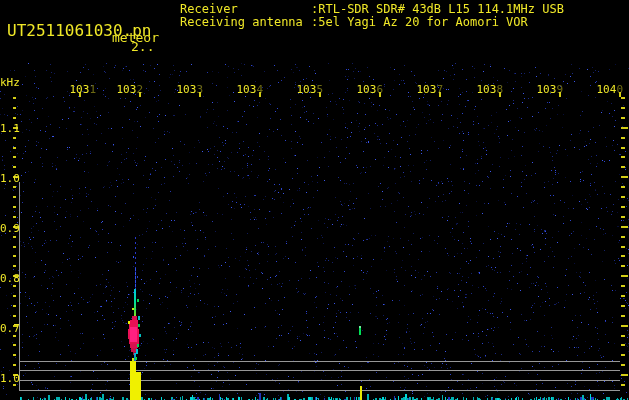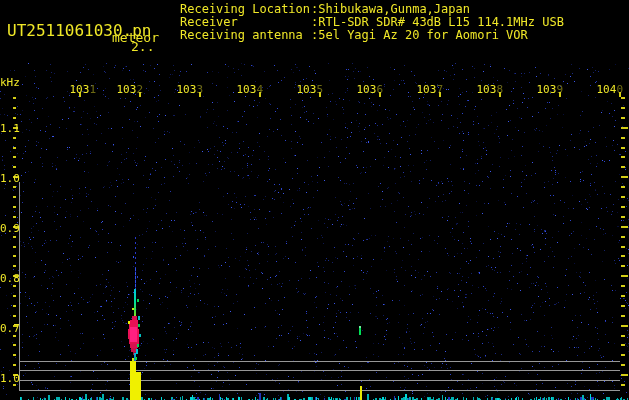--- a/index.html
+++ b/index.html
@@ -31,21 +31,20 @@
 </style>
 </head>
 <body>
 
 <div id="screen">
 
   <div class="abs ytext" id="filename">UT2511061030.pn</div>
   <div class="abs ytext" id="modelabel">meteor</div>
   <div class="abs ytext" id="countmark">2..</div>
   <div class="abs" id="infoblock">
-      <div class="inforow"><span class="lab">Receiving Location</span><span class="val">Shibukawa,Gunma,Japan</span></div>
       <div class="inforow"><span class="lab">Receiver</span><span class="val">RTL-SDR SDR# 43dB L15 114.1MHz USB</span></div>
       <div class="inforow"><span class="lab">Receiving antenna</span><span class="val">5el Yagi Az 20 for Aomori VOR</span></div>
     </div>
 
   <div class="abs ytext" id="khz">kHz</div>
   <div id="plot"></div>
 <div class="abs xlab" style="left: 64px;">103<span class="dim">1</span></div>
     <div class="abs tick" style="left: 79px; top: 92px; width: 2px; height: 5px;"></div>
     <div class="abs xlab" style="left: 111px;">103<span class="dim">2</span></div>
     <div class="abs tick" style="left: 139px; top: 92px; width: 2px; height: 5px;"></div>

